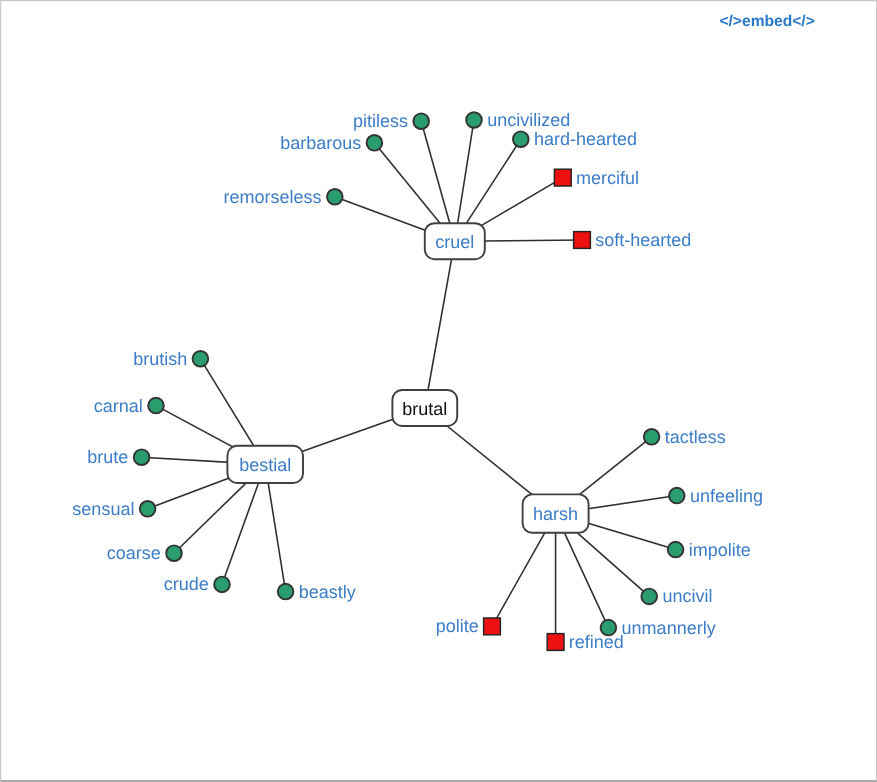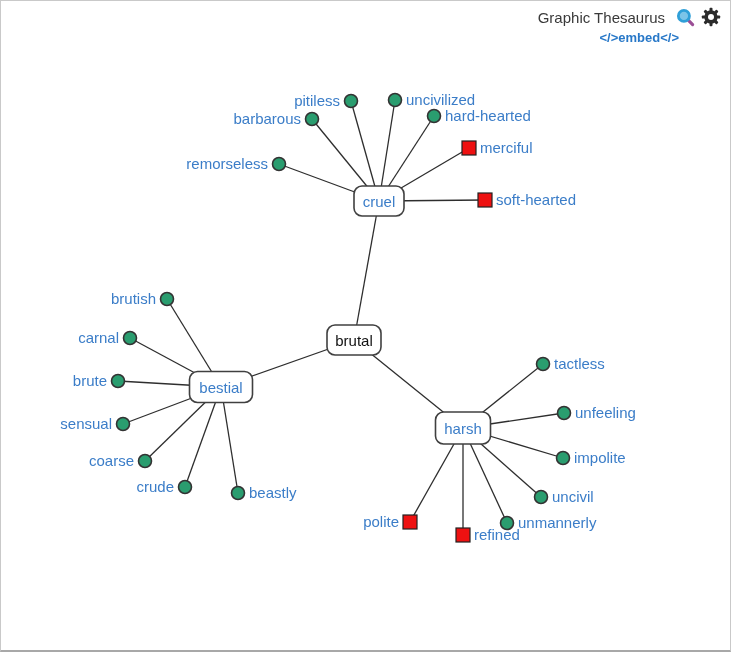--- a/index.html
+++ b/index.html
@@ -190,37 +190,16 @@
         <rect x="402" y="514" width="14" height="14" fill="#ee1111" stroke="#222222" stroke-width="1.2"></rect>
         <text x="398" y="526" text-anchor="end" fill="#3b7dc8" font-size="15">polite</text>
       </g>
       <g cursor="pointer">
         <rect x="455" y="527" width="14" height="14" fill="#ee1111" stroke="#222222" stroke-width="1.2"></rect>
         <text x="473" y="539" text-anchor="start" fill="#3b7dc8" font-size="15">refined</text>
       </g>
     </svg>
 
   <div class="header">
-    <div class="header-row">
-      <span class="app-title">Graphic Thesaurus</span>
-      <button class="icon-btn" title="">
-        <svg width="19" height="19" viewBox="0 0 24 24">
-          <line x1="14.5" y1="14.5" x2="21" y2="21" stroke="#9b4f96" stroke-width="4" stroke-linecap="round"></line>
-          <circle cx="10" cy="10" r="7" fill="#7cc4e8" stroke="#2f9fd8" stroke-width="3.5"></circle>
-        </svg>
-      </button>
-      <button class="icon-btn" title="">
-        <svg width="20" height="20" viewBox="0 0 24 24">
-          <g fill="#2b2b2b">
-            <rect x="10.2" y="1" width="3.6" height="22" rx="1"></rect>
-            <rect x="10.2" y="1" width="3.6" height="22" rx="1" transform="rotate(45 12 12)"></rect>
-            <rect x="10.2" y="1" width="3.6" height="22" rx="1" transform="rotate(90 12 12)"></rect>
-            <rect x="10.2" y="1" width="3.6" height="22" rx="1" transform="rotate(135 12 12)"></rect>
-            <circle cx="12" cy="12" r="8"></circle>
-          </g>
-          <circle cx="12" cy="12" r="3.6" fill="#ffffff"></circle>
-        </svg>
-      </button>
-    </div>
     <a class="embed-link" href="#">&lt;/&gt;embed&lt;/&gt;</a>
   </div>
 
 </div>
 
 </body></html>

